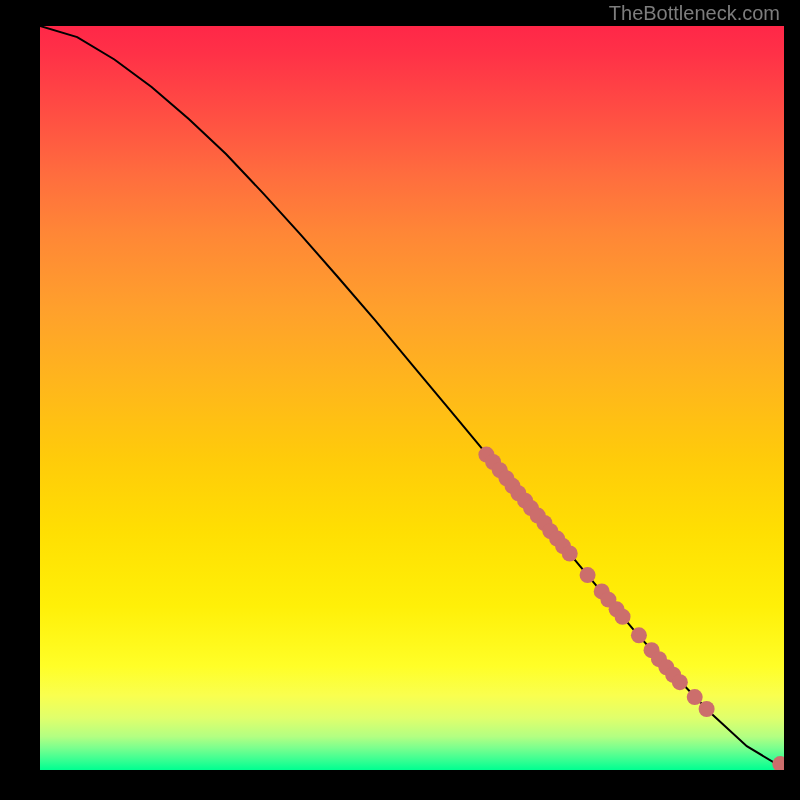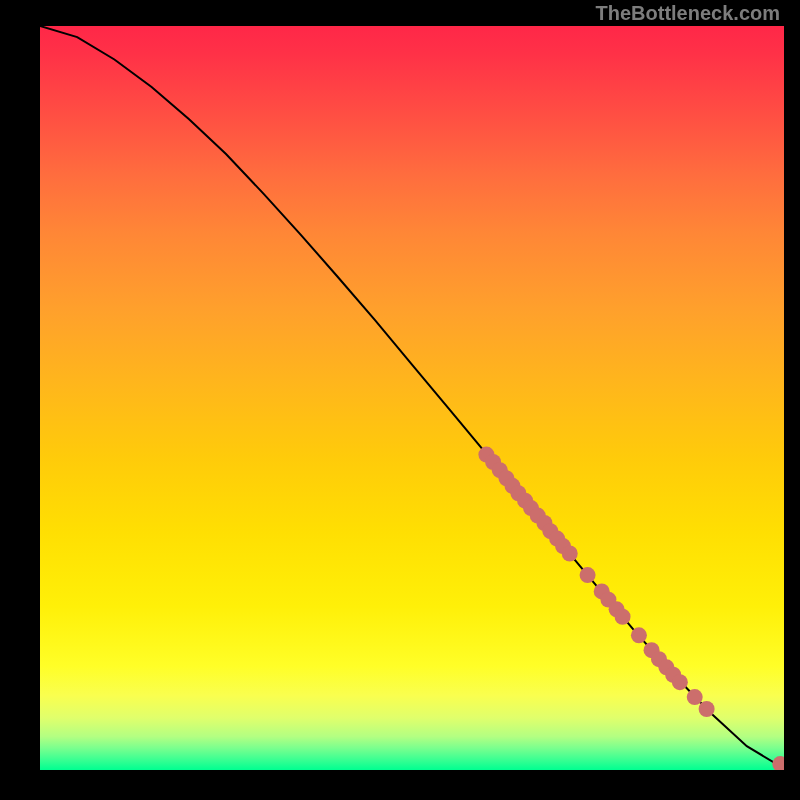--- a/index.html
+++ b/index.html
@@ -9,21 +9,21 @@
     background: #000000;
     position: relative;
     font-family: Arial, Helvetica, sans-serif;
   }
   .attribution {
     position: absolute;
     top: 2px;
     right: 20px;
     color: #7d7d7d;
     font-size: 20px;
-    font-weight: 700;
+    font-weight: 400;
   }
   .plot-area {
     position: absolute;
     left: 40px;
     top: 26px;
     width: 744px;
     height: 744px;
     overflow: hidden;
   }
   .gradient-bg {

